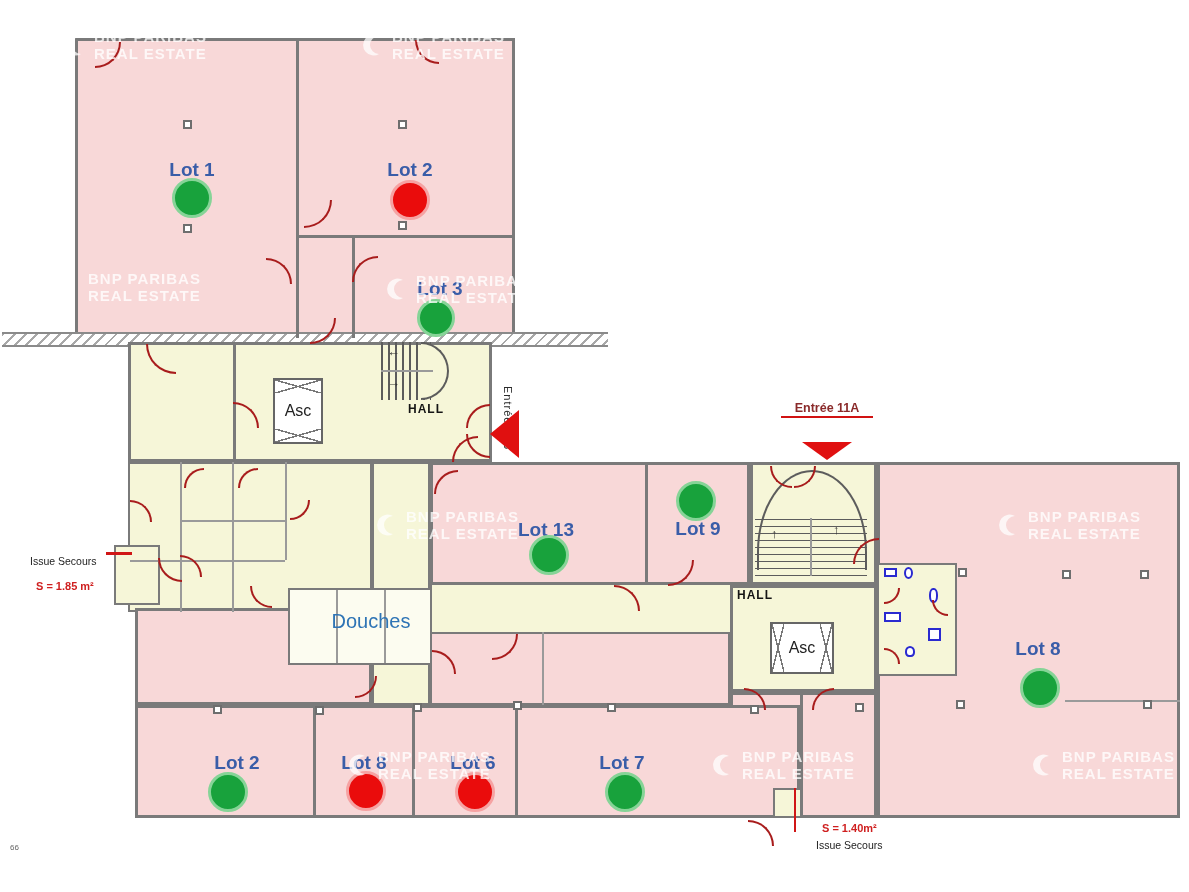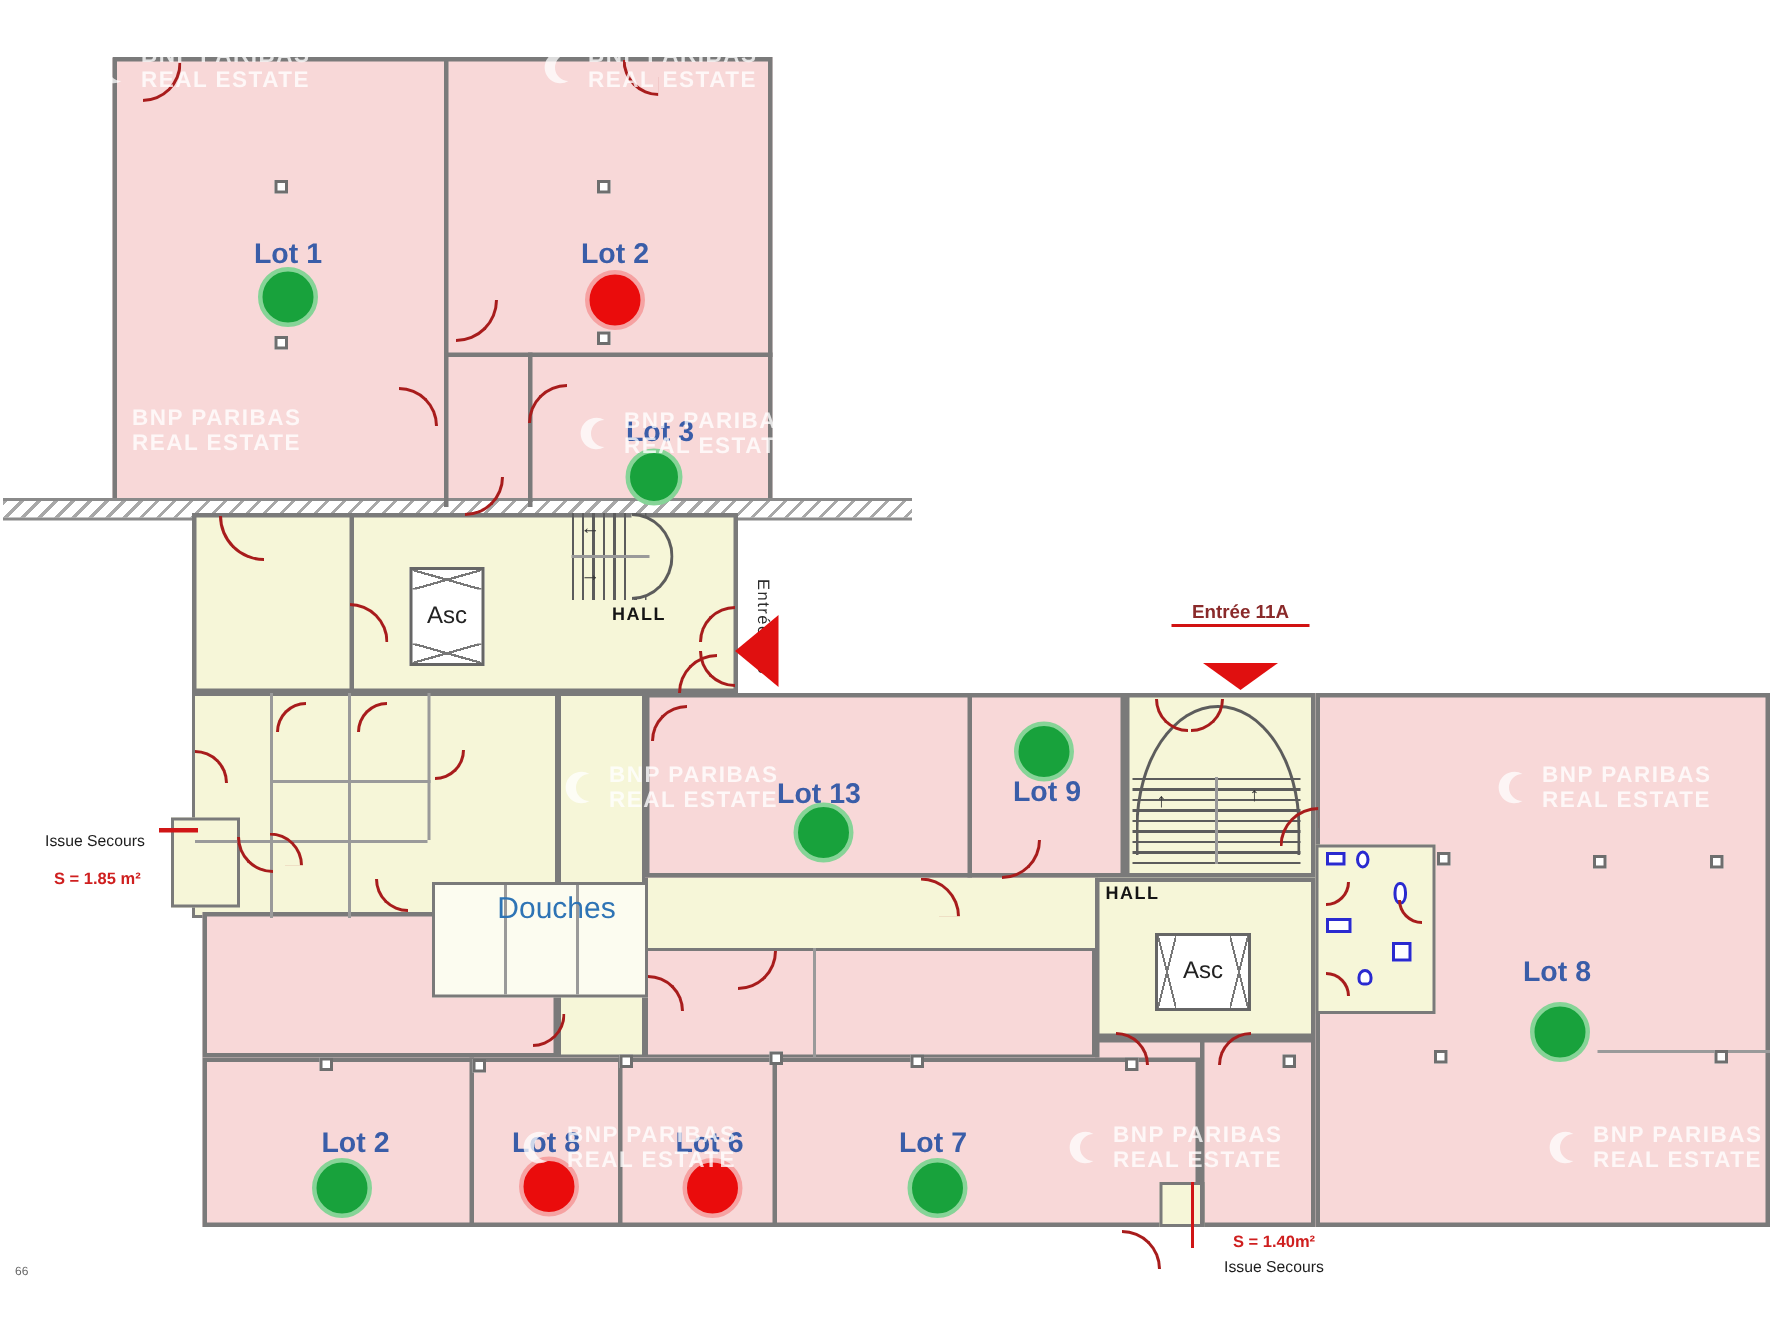--- a/index.html
+++ b/index.html
@@ -213,21 +213,21 @@
 
   <div class="lot-label" style="left:1003px;top:638px">Lot 8</div>
   <div class="dot dot-g" style="left: 1020px; top: 668px; width: 40px; height: 40px; background-color: rgb(24, 162, 60);"></div>
 
   <div class="lot-label" style="left:663px;top:518px">Lot 9</div>
   <div class="dot dot-g" style="left: 676px; top: 481px; width: 40px; height: 40px; background-color: rgb(24, 162, 60);"></div>
 
   <div class="lot-label" style="left:511px;top:519px">Lot 13</div>
   <div class="dot dot-g" style="left: 529px; top: 535px; width: 40px; height: 40px; background-color: rgb(24, 162, 60);"></div>
 
-  <div class="room-label" style="left:316px;top:594px;width:110px">Douches</div>
+  <div class="room-label" style="left:316px;top:609px;width:110px">Douches</div>
   <div class="small-label" style="left:408px;top:402px">HALL</div>
   <div class="small-label" style="left:737px;top:588px">HALL</div>
 
   <div class="ent-label" style="left:781px;top:401px;width:92px">Entrée 11A</div>
   <div class="tri-down" style="left:802px;top:442px"></div>
   <div class="ent-b-label" style="left:502px;top:386px;height:86px">Entrée 11B</div>
   <div class="tri-left" style="left:490px;top:410px"></div>
 
   <div class="redline" style="left:106px;top:552px;width:26px;height:3px"></div>
   <div class="exit-label" style="left:30px;top:555px;width:86px">Issue Secours</div>

